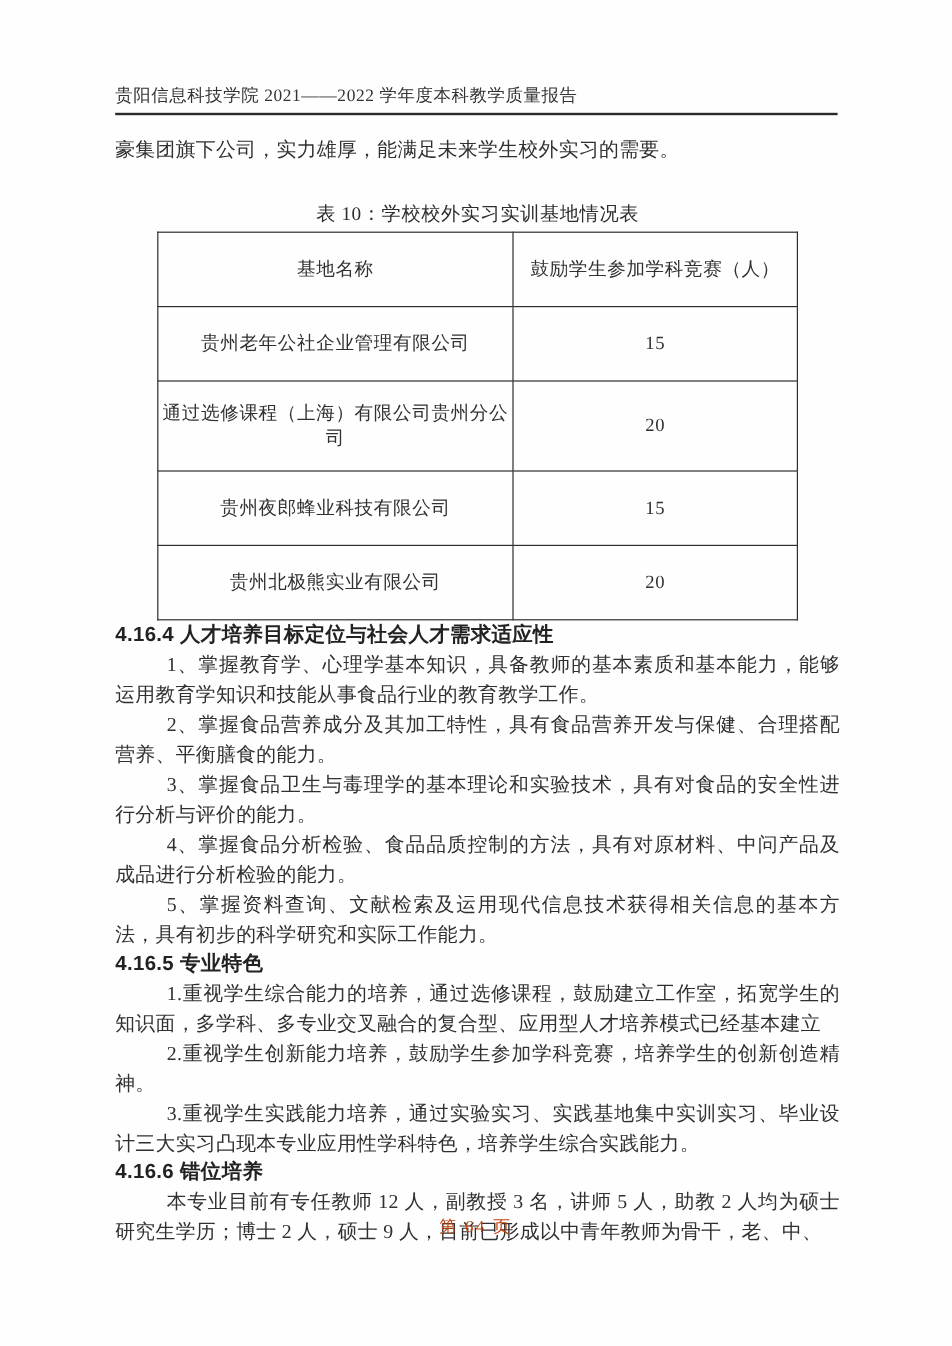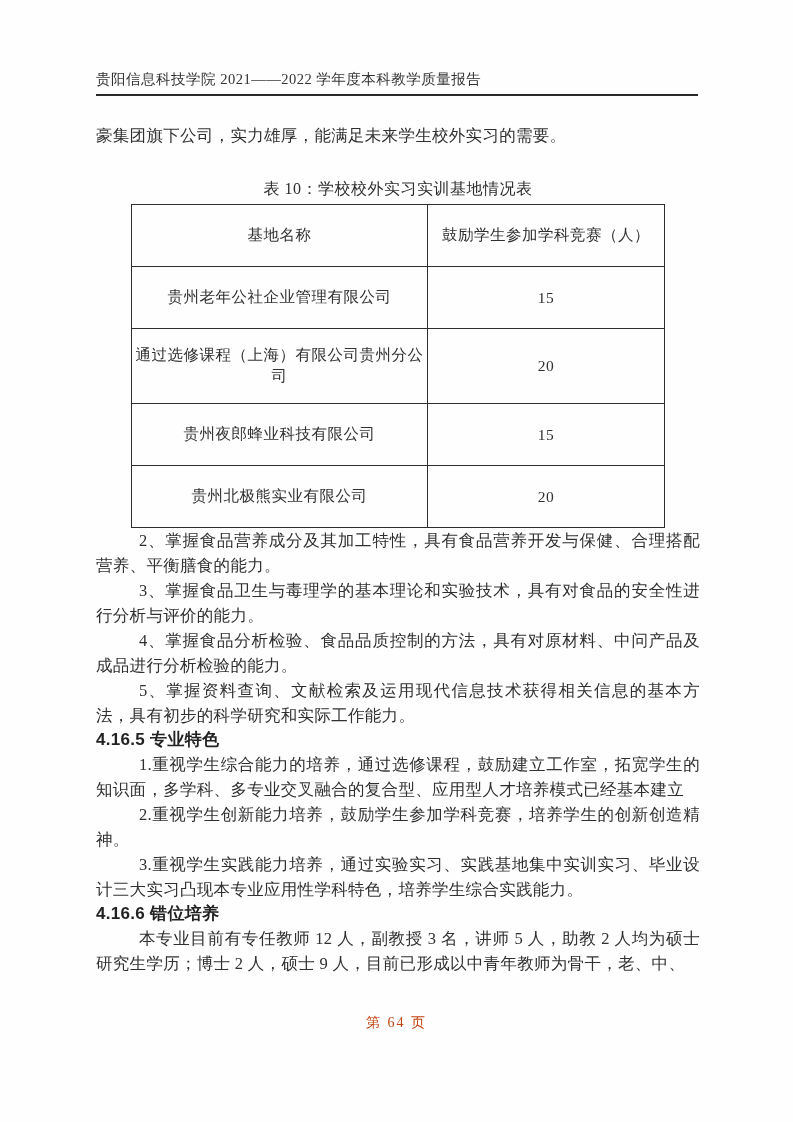--- a/index.html
+++ b/index.html
@@ -32,21 +32,21 @@
     margin: 0;
     font-size: 16.5px;
     line-height: 25px;
     text-align: justify;
     text-justify: inter-character;
     letter-spacing: 0.3px;
     color: #303030;
   }
   .para.indent { text-indent: 2.6em; }
   .para.no-indent { text-indent: 0; }
-  .intro-para { margin-top: 27px; }
+  .intro-para { margin-top: 16px; }
   .table-title {
     margin-top: 31px;
     text-align: center;
     font-size: 16px;
     letter-spacing: 0.5px;
     color: #2d2d2d;
   }
   table.base-table {
     margin: 4px auto 0 auto;
     width: 533px;
@@ -129,20 +129,22 @@
           <td>贵州夜郎蜂业科技有限公司</td>
           <td>15</td>
         </tr>
         <tr>
           <td>贵州北极熊实业有限公司</td>
           <td>20</td>
         </tr>
       </tbody>
     </table>
 
+    <h3 class="sec-heading h-4164">4.16.4 人才培养目标定位与社会人才需求适应性</h3>
+    <p class="para indent">1、掌握教育学、心理学基本知识，具备教师的基本素质和基本能力，能够运用教育学知识和技能从事食品行业的教育教学工作。</p>
     <p class="para indent">2、掌握食品营养成分及其加工特性，具有食品营养开发与保健、合理搭配营养、平衡膳食的能力。</p>
     <p class="para indent">3、掌握食品卫生与毒理学的基本理论和实验技术，具有对食品的安全性进行分析与评价的能力。</p>
     <p class="para indent">4、掌握食品分析检验、食品品质控制的方法，具有对原材料、中问产品及成品进行分析检验的能力。</p>
     <p class="para indent">5、掌握资料查询、文献检索及运用现代信息技术获得相关信息的基本方法，具有初步的科学研究和实际工作能力。</p>
 
     <h3 class="sec-heading h-4165">4.16.5 专业特色</h3>
     <p class="para indent">1.重视学生综合能力的培养，通过选修课程，鼓励建立工作室，拓宽学生的知识面，多学科、多专业交叉融合的复合型、应用型人才培养模式已经基本建立</p>
     <p class="para indent">2.重视学生创新能力培养，鼓励学生参加学科竞赛，培养学生的创新创造精神。</p>
     <p class="para indent">3.重视学生实践能力培养，通过实验实习、实践基地集中实训实习、毕业设计三大实习凸现本专业应用性学科特色，培养学生综合实践能力。</p>
 

